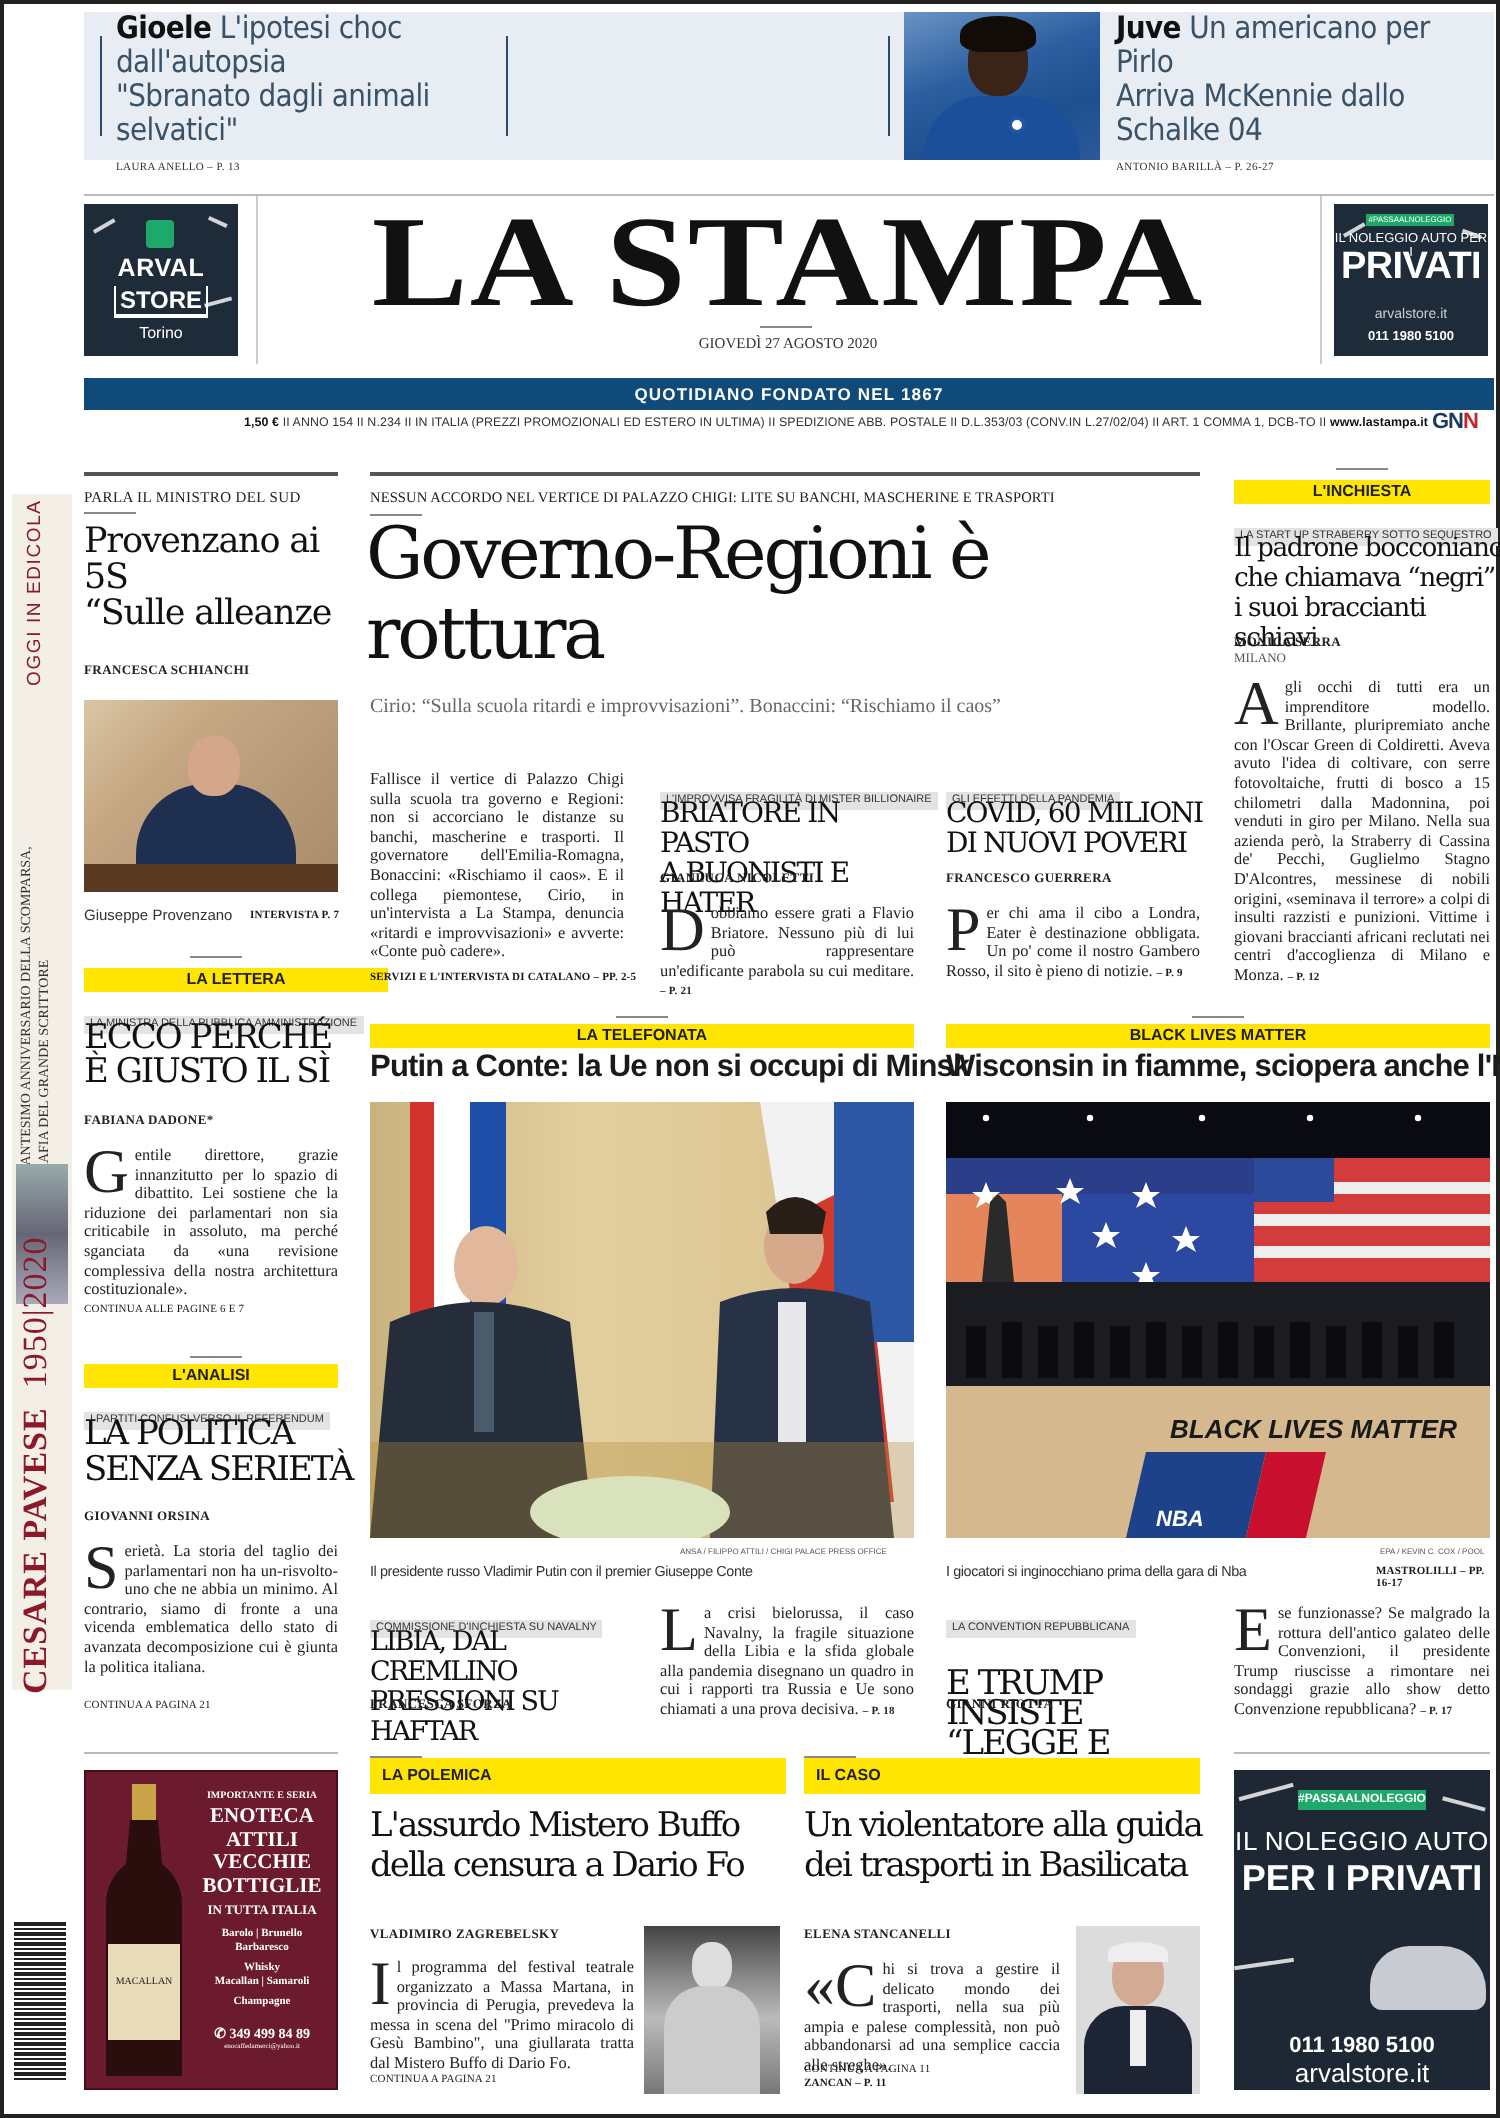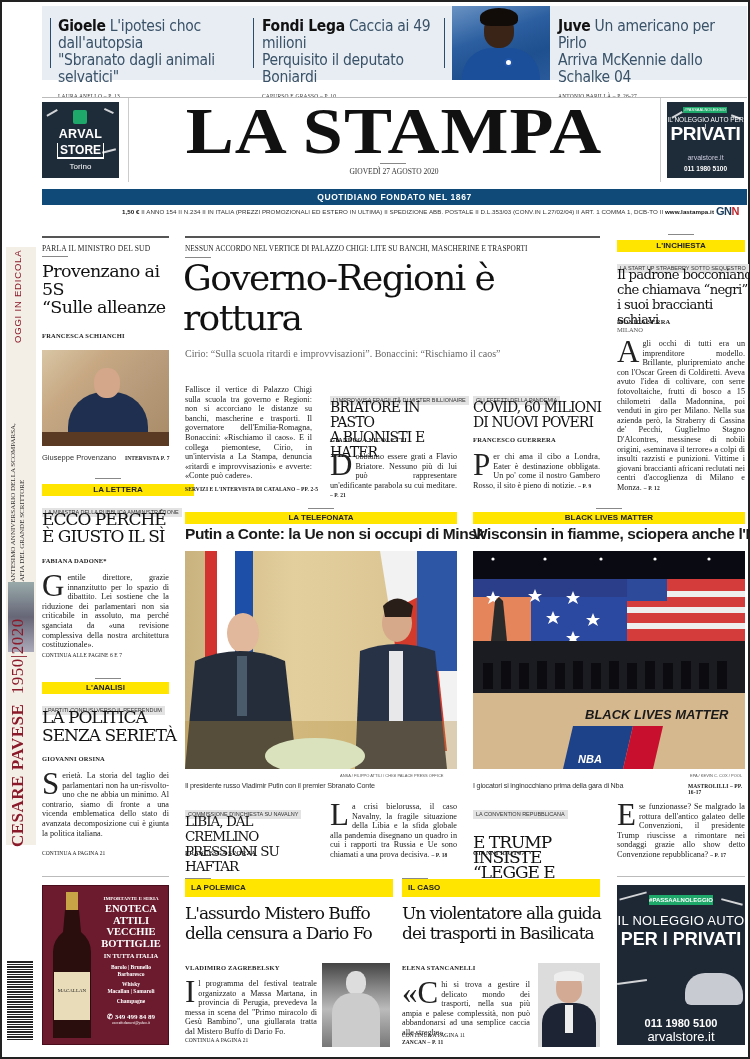--- a/index.html
+++ b/index.html
@@ -5,21 +5,21 @@
   *{box-sizing:border-box;margin:0;padding:0}
   html,body{width:750px;height:1059px;background:#fff;overflow:hidden}
   body{font-family:"Liberation Serif","DejaVu Serif",serif;color:#1a1a1a;position:relative}
   .abs{position:absolute}
   .sans{font-family:"Liberation Sans","DejaVu Sans",sans-serif}
   .cond{font-family:"Liberation Sans Narrow","Liberation Sans","DejaVu Sans Condensed",sans-serif}
   .frame{position:absolute;left:0;top:0;width:750px;height:1059px;border:2px solid #222;pointer-events:none}
 
   
   .teaser{left:42px;top:6px;width:705px;height:74px;background:#e7edf3}
-  .teaser .item{position:absolute;top:12px}
+  .teaser .item{position:absolute;top:0}
   .teaser .sep{position:absolute;top:12px;width:1px;height:50px;background:#2b4c6a}
   .teaser .hl{font-size:15.5px;line-height:17px;color:#3a5268;font-family:"DejaVu Sans Condensed","Liberation Sans",sans-serif;letter-spacing:-0.3px}
   .teaser .hl b{color:#111;font-weight:700}
   .teaser .by{font-size:5.5px;color:#333;margin-top:7px;letter-spacing:.2px;font-family:"Liberation Serif",serif}
   .teaser .photo{position:absolute;left:410px;top:0;width:98px;height:74px;background:linear-gradient(160deg,#6a93c4 0%,#2c5fa0 40%,#1e4f8e 70%,#2a5a9a 100%)}
   .teaser .photo .head{position:absolute;left:32px;top:8px;width:30px;height:34px;border-radius:45%;background:#3a2418}
   .teaser .photo .hair{position:absolute;left:28px;top:2px;width:38px;height:18px;border-radius:50% 50% 30% 30%;background:#120c08}
   .teaser .photo .body{position:absolute;left:10px;top:42px;width:78px;height:32px;border-radius:30px 30px 0 0;background:#1b4f9a}
   .teaser .photo .badge{position:absolute;left:52px;top:52px;width:9px;height:9px;border-radius:50%;background:#fff;border:2px solid #2055a8}
 
@@ -93,25 +93,20 @@
 <div class="frame"></div>
 
 <div class="abs teaser">
   <div class="sep" style="left:8px"></div>
   <div class="item" style="left:16px;width:190px">
     <div class="hl"><b>Gioele</b> <span>L'ipotesi choc dall'autopsia</span></div>
     <div class="hl">"Sbranato dagli animali selvatici"</div>
     <div class="by">LAURA ANELLO – P. 13</div>
   </div>
   <div class="sep" style="left:211px"></div>
-  <div class="item" style="left:220px;width:186px">
-    <div class="hl"><b>Fondi Lega</b> <span>Caccia ai 49 milioni</span></div>
-    <div class="hl">Perquisito il deputato Boniardi</div>
-    <div class="by">CAPURSO E GRASSO – P. 10</div>
-  </div>
   <div class="sep" style="left:402px"></div>
   <div class="photo">
     <div class="body"></div>
       <div class="head"></div>
       <div class="hair"></div>
       <div class="badge"></div>
   </div>
   <div class="item" style="left:516px;width:186px">
     <div class="hl"><b>Juve</b> <span>Un americano per Pirlo</span></div>
     <div class="hl">Arriva McKennie dallo Schalke 04</div>
@@ -259,21 +254,21 @@
     <rect x="52" y="105" width="10" height="60" fill="#4a5b6b"></rect>
     <ellipse cx="212" cy="72" rx="15" ry="19" fill="#d6a98a"></ellipse>
     <path d="M198 55 Q212 40 228 55 L226 66 L200 66 Z" fill="#2a1e18"></path>
     <path d="M175 100 Q212 86 250 100 L262 218 L170 218 Z" fill="#283247"></path>
     <rect x="204" y="100" width="14" height="70" fill="#e8e8ea"></rect>
     <rect x="0" y="170" width="272" height="48" fill="#b38b3c" opacity=".35"></rect>
     <ellipse cx="130" cy="205" rx="50" ry="18" fill="#d9e2bd"></ellipse>
   </svg>
 </div>
 <div class="abs sans" style="left:340px;top:773px;font-size:4px;color:#555">ANSA / FILIPPO ATTILI / CHIGI PALACE PRESS OFFICE</div>
-<div class="abs sans" style="left:185px;top:781px;font-size:7.2px;color:#333;letter-spacing:-.2px">Il presidente russo Vladimir Putin con il premier Sbranato Conte</div>
+<div class="abs sans" style="left:185px;top:781px;font-size:7.2px;color:#333;letter-spacing:-.2px">Il presidente russo Vladimir Putin con il premier Giuseppe Conte</div>
 
 <div class="short" style="left:596px;top:508px"></div>
 <div class="abs ybar" style="left:473px;top:512px;width:272px">BLACK LIVES MATTER</div>
 <div class="abs cond" style="left:473px;top:525px;width:280px;font-size:15.5px;font-weight:700;letter-spacing:-.4px;white-space:nowrap">Wisconsin in fiamme, sciopera anche l'Nba</div>
 <div class="abs ph-nba">
   <svg width="272" height="218" viewBox="0 0 272 218">
     <rect x="0" y="0" width="272" height="30" fill="#0a0a12"></rect>
     <g fill="#fff">
         <circle cx="20" cy="8" r="1.6"></circle>
         <circle cx="72" cy="8" r="1.6"></circle>

